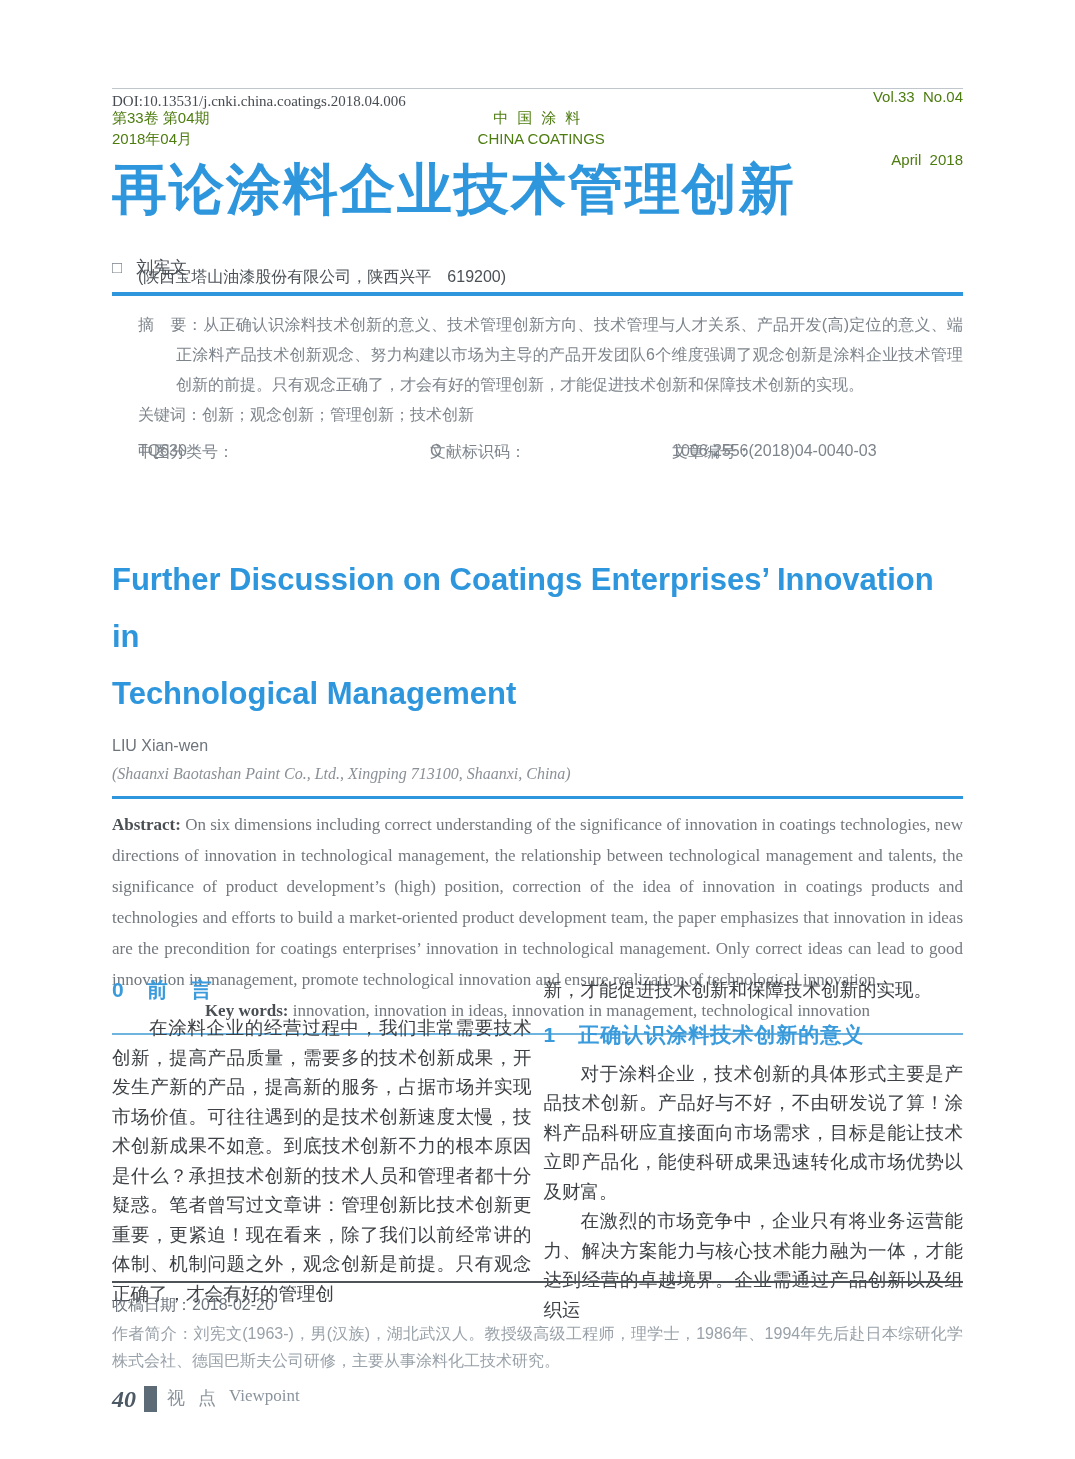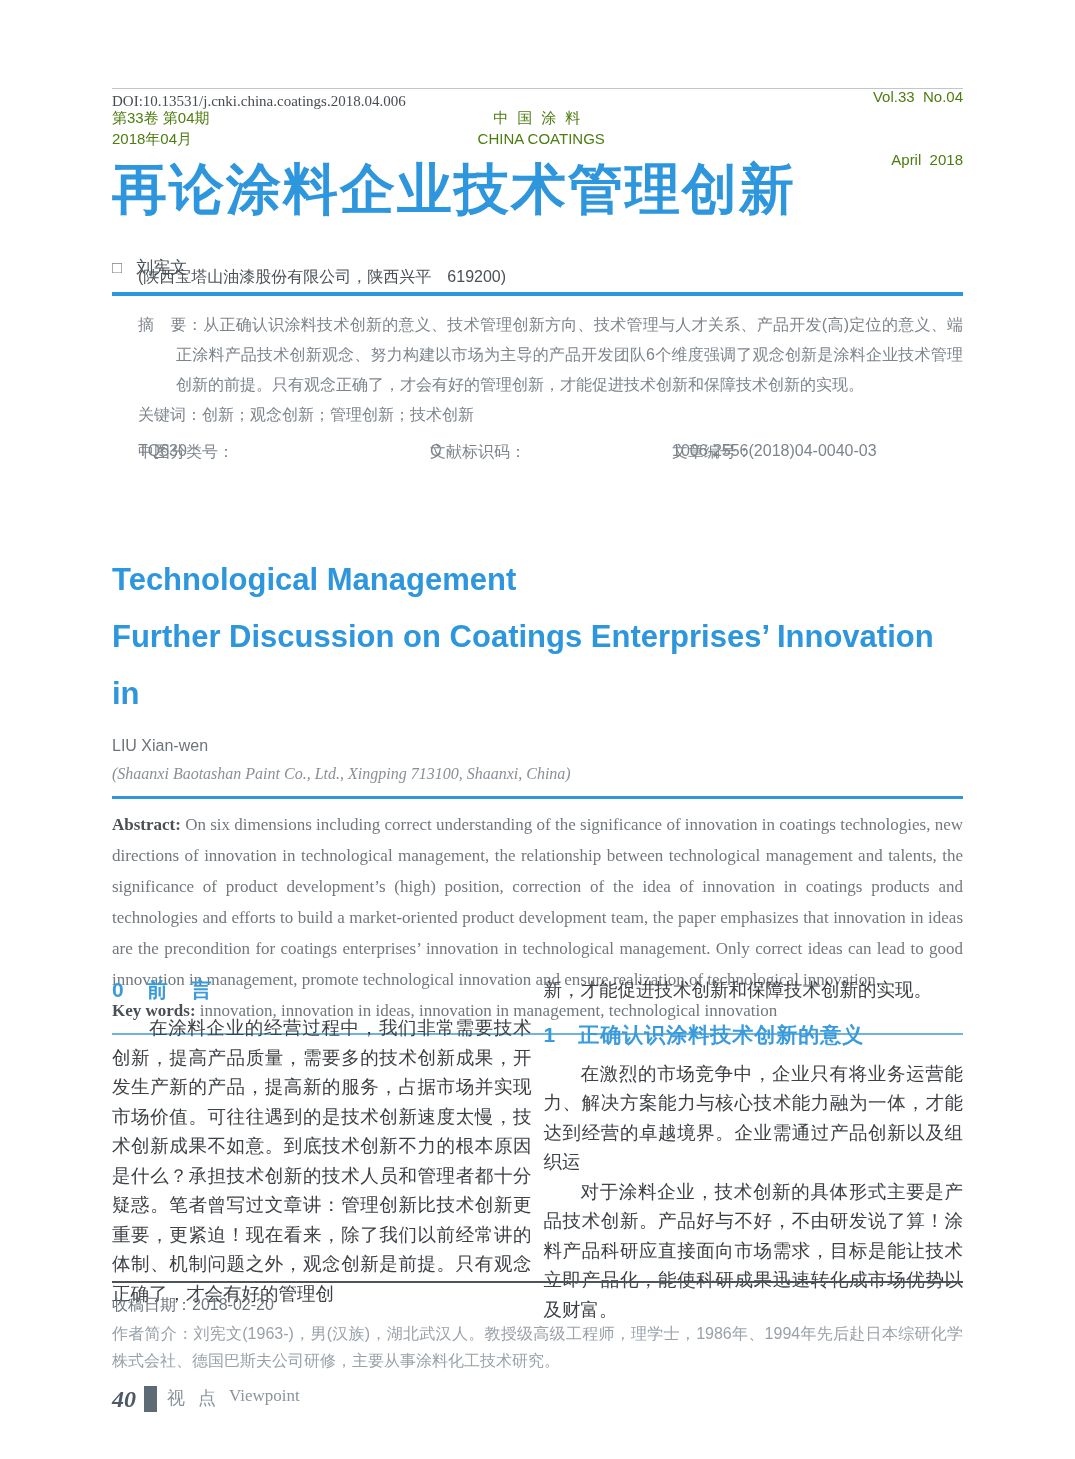--- a/index.html
+++ b/index.html
@@ -35,21 +35,21 @@
 
   
   .en-block{top:551px;}
   .en-title{font-size:31px;line-height:57px;font-weight:700;color:#2e96dc;margin:0;}
   .en-author{margin-top:15px;font-size:16px;color:#6d747b;}
   .en-affil{margin-top:10px;font-family:"Liberation Serif",serif;font-style:italic;font-size:16px;color:#8a9096;}
   .blue-rule-2{margin-top:13px;height:3px;background:#2e96dc;}
   .en-abs{margin:10px 0 0 0;font-family:"Liberation Serif",serif;font-size:17px;line-height:31px;
           text-align:justify;color:#72787e;}
   .en-abs b,.en-kw b{color:#4a4f54;}
-  .en-kw{margin:2px 0 0 0;font-family:"Liberation Serif",serif;font-size:17px;line-height:27px;color:#72787e;}
+  .en-kw{margin:2px 0 0 0;font-family:"Liberation Serif",serif;font-size:17px;line-height:27px;color:#72787e;text-align:center;}
   .blue-rule-3{margin-top:9px;height:2px;background:#6fb3df;}
 
   
   .columns{top:975px;display:grid;grid-template-columns:1fr 1fr;column-gap:12px;
            font-size:18.5px;line-height:29.5px;text-align:justify;color:#3d4145;}
   .columns h3{margin:0;font-size:21px;line-height:30px;color:#3a9bdc;font-weight:700;letter-spacing:1px;}
   .columns h3 .num{margin-right:22px;}
   .columns p{margin:0;}
   .sec0-head{margin-bottom:10px !important;}
   .sec1-head{margin-top:15px !important;margin-bottom:11px !important;}
@@ -109,41 +109,41 @@
       </span>
     <span class="clc-3">
         <span>文章编号：</span>
         <span>1006-2556(2018)04-0040-03</span>
       </span>
   </div>
 </div>
 
 <div class="abs en-block">
   <h2 class="en-title">
+    <span style="display:block">Further Discussion on Coatings Enterprises’ Innovation in</span>
     <span style="display:block">Technological Management</span>
-    <span style="display:block">Further Discussion on Coatings Enterprises’ Innovation in</span>
   </h2>
   <div class="en-author">LIU Xian-wen</div>
   <div class="en-affil">(Shaanxi Baotashan Paint Co., Ltd., Xingping 713100, Shaanxi, China)</div>
   <div class="blue-rule-2"></div>
   <p class="en-abs"><b>Abstract:</b><span> On six dimensions including correct understanding of the significance of innovation in coatings technologies, new directions of innovation in technological management, the relationship between technological management and talents, the significance of product development’s (high) position, correction of the idea of innovation in coatings products and technologies and efforts to build a market-oriented product development team, the paper emphasizes that innovation in ideas are the precondition for coatings enterprises’ innovation in technological management. Only correct ideas can lead to good innovation in management, promote technological innovation and ensure realization of technological innovation.</span></p>
   <p class="en-kw"><b>Key words:</b><span> innovation, innovation in ideas, innovation in management, technological innovation</span></p>
   <div class="blue-rule-3"></div>
 </div>
 
 <div class="abs columns">
   <div class="col-left">
     <h3 class="sec0-head"><span class="num">0</span><span>前　言</span></h3>
     <p class="p-indent">在涂料企业的经营过程中，我们非常需要技术创新，提高产品质量，需要多的技术创新成果，开发生产新的产品，提高新的服务，占据市场并实现市场价值。可往往遇到的是技术创新速度太慢，技术创新成果不如意。到底技术创新不力的根本原因是什么？承担技术创新的技术人员和管理者都十分疑惑。笔者曾写过文章讲：管理创新比技术创新更重要，更紧迫！现在看来，除了我们以前经常讲的体制、机制问题之外，观念创新是前提。只有观念正确了，才会有好的管理创</p>
   </div>
   <div class="col-right">
     <p>新，才能促进技术创新和保障技术创新的实现。</p>
     <h3 class="sec1-head"><span class="num">1</span><span>正确认识涂料技术创新的意义</span></h3>
+    <p class="p-indent">对于涂料企业，技术创新的具体形式主要是产品技术创新。产品好与不好，不由研发说了算！涂料产品科研应直接面向市场需求，目标是能让技术立即产品化，能使科研成果迅速转化成市场优势以及财富。</p>
     <p class="p-indent">在激烈的市场竞争中，企业只有将业务运营能力、解决方案能力与核心技术能力融为一体，才能达到经营的卓越境界。企业需通过产品创新以及组织运</p>
-    <p class="p-indent">对于涂料企业，技术创新的具体形式主要是产品技术创新。产品好与不好，不由研发说了算！涂料产品科研应直接面向市场需求，目标是能让技术立即产品化，能使科研成果迅速转化成市场优势以及财富。</p>
   </div>
 </div>
 
 <div class="abs footnote">
   <div class="fn-rule"></div>
   <div class="fn-received"><span>收稿日期：</span><span>2018-02-20</span></div>
   <div class="fn-bio"><span>作者简介：</span><span>刘宪文(1963-)，男(汉族)，湖北武汉人。教授级高级工程师，理学士，1986年、1994年先后赴日本综研化学株式会社、德国巴斯夫公司研修，主要从事涂料化工技术研究。</span></div>
 </div>
 
 <div class="abs pfooter">

